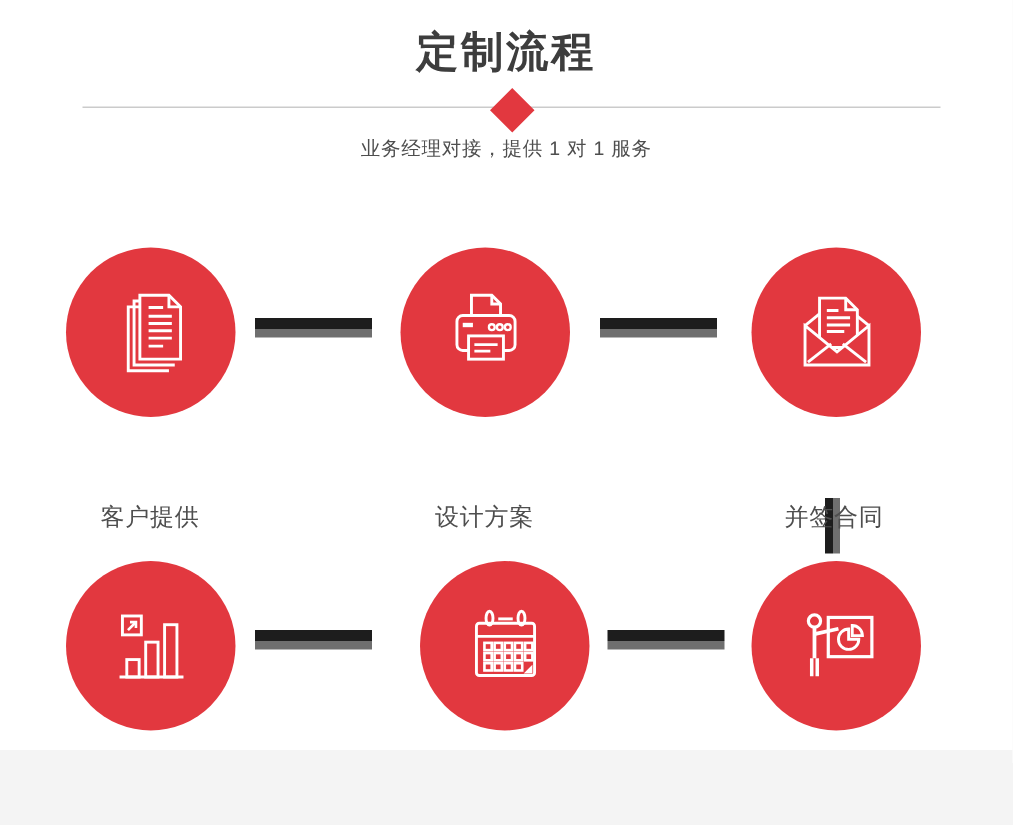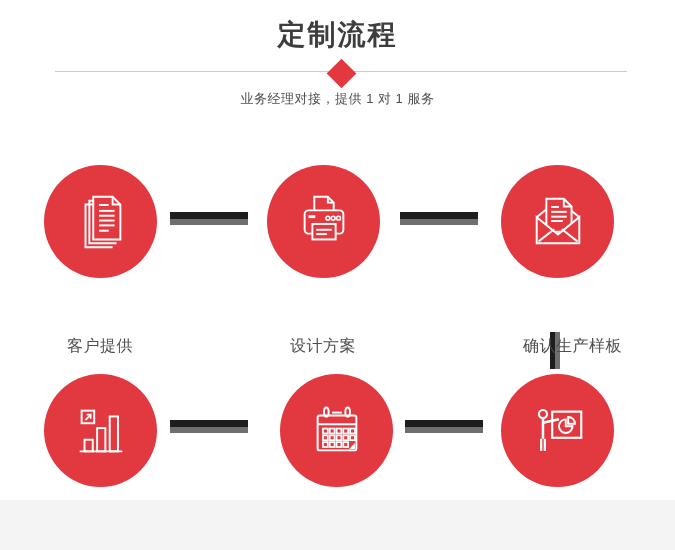--- a/index.html
+++ b/index.html
@@ -119,21 +119,20 @@
         <path d="M25 21.5 H41"></path>
         <path d="M25 26.5 H41"></path>
         <path d="M25 31 H37"></path>
         <path d="M10 27 L32 45 L54 27 V54 H10 Z" fill="#e2383f"></path>
         <path d="M12 52 L28 39.5"></path>
         <path d="M52 52 L36 39.5"></path>
       </g>
     </svg>
   </div>
   <div class="step-label" style="left:523px;top:283px;">
-    <div>确认生产样板</div>
     <div>并签合同</div>
   </div>
 
   <div class="circle" style="left:44px;top:374px;">
     <svg width="62" height="62" viewBox="0 0 64 64">
       <g fill="none" stroke="#fff" stroke-width="2">
         <path d="M10 53 H54"></path>
         <rect x="15" y="41" width="8.5" height="12"></rect>
         <rect x="28" y="29" width="8.5" height="24"></rect>
         <rect x="41" y="17" width="8.5" height="36"></rect>

